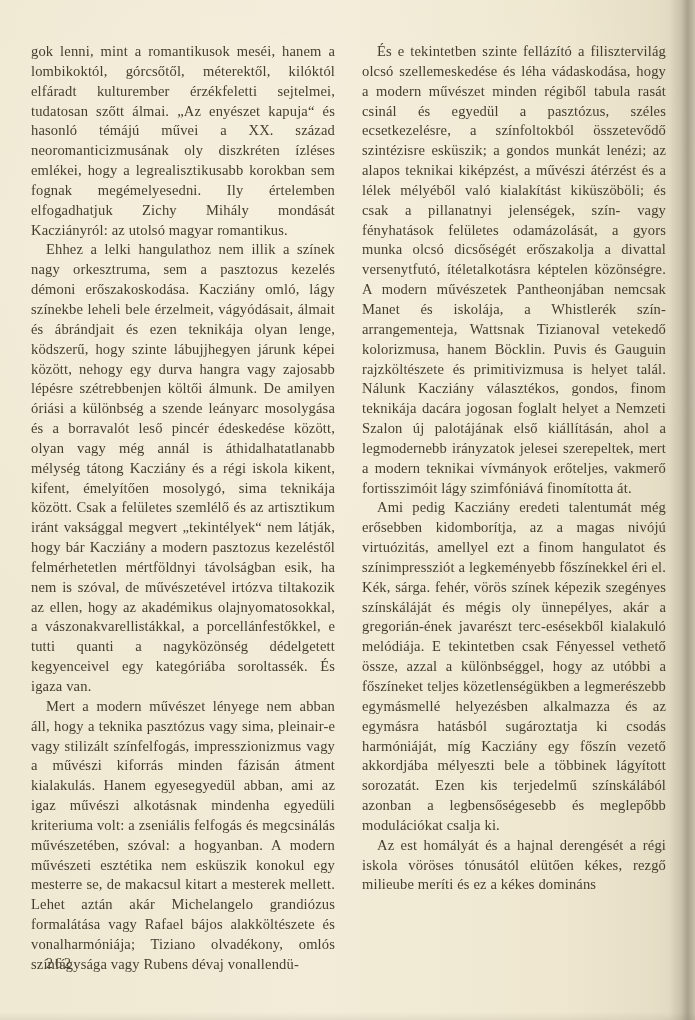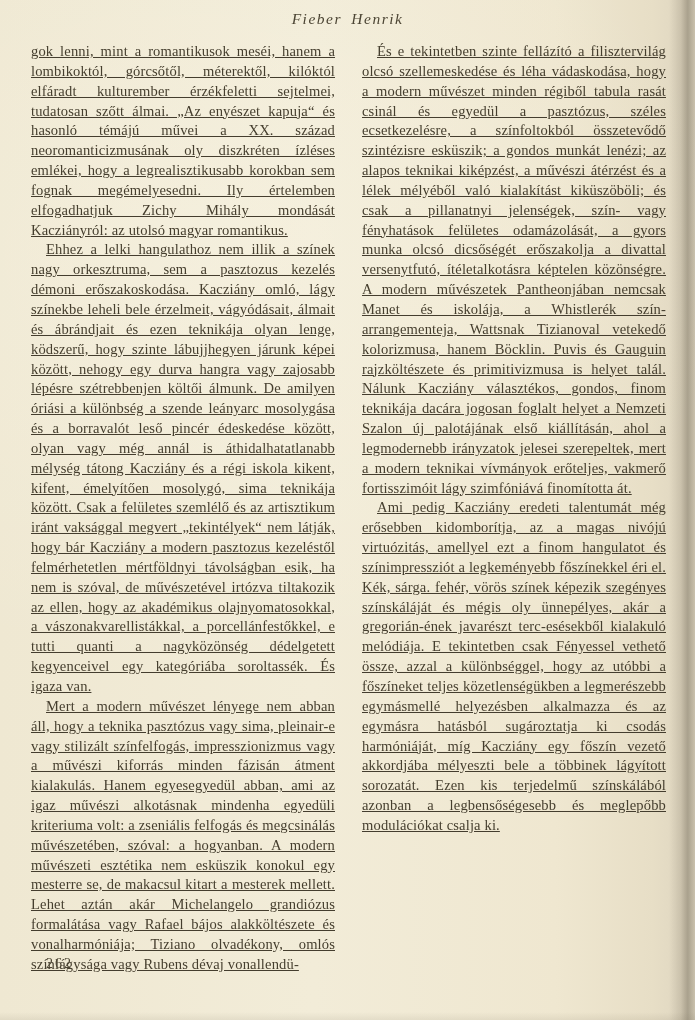--- a/index.html
+++ b/index.html
@@ -51,21 +51,20 @@
     word-spacing: 4px;
     color: #4c4534;
   }
   .columns {
     position: absolute;
     top: 42px;
     left: 31px;
     width: 636px;
     display: flex;
     gap: 27px;
-    text-decoration: underline;
   }
   .column {
     width: 304px;
     text-align: justify;
     font-size: 14.55px;
     line-height: 19.85px;
     letter-spacing: 0.01em;
     color: #453e2e;
   }
   .column p {
@@ -82,35 +81,33 @@
     font-size: 14px;
     letter-spacing: 2px;
     color: #4c4534;
   }
 </style>
 </head>
 <body>
 
 <div class="page">
 
-  <div class="running-header">
-    <span>Fieber Henrik</span>
-  </div>
 
   <div class="columns">
 
     <div class="column">
       <p>gok lenni, mint a romantikusok meséi, hanem a lombikoktól, górcsőtől, méterektől, kilóktól elfáradt kulturember érzékfeletti sejtelmei, tudatosan szőtt álmai. „Az enyészet kapuja“ és hasonló témájú művei a XX. század neoromanticizmusának oly diszkréten ízléses emlékei, hogy a legrealisztikusabb korokban sem fognak megémelyesedni. Ily értelemben elfogadhatjuk Zichy Mihály mondását Kacziányról: az utolsó magyar romantikus.</p>
       <p class="indent">Ehhez a lelki hangulathoz nem illik a színek nagy orkesztruma, sem a pasztozus kezelés démoni erőszakoskodása. Kacziány omló, lágy színekbe leheli bele érzelmeit, vágyódásait, álmait és ábrándjait és ezen teknikája olyan lenge, ködszerű, hogy szinte lábujjhegyen járunk képei között, nehogy egy durva hangra vagy zajosabb lépésre szétrebbenjen költői álmunk. De amilyen óriási a különbség a szende leányarc mosolygása és a borravalót leső pincér édeskedése között, olyan vagy még annál is áthidalhatatlanabb mélység tátong Kacziány és a régi iskola kikent, kifent, émelyítően mosolygó, sima teknikája között. Csak a felületes szemlélő és az artisztikum iránt vaksággal megvert „tekintélyek“ nem látják, hogy bár Kacziány a modern pasztozus kezeléstől felmérhetetlen mértföldnyi távolságban esik, ha nem is szóval, de művészetével irtózva tiltakozik az ellen, hogy az akadémikus olajnyomatosokkal, a vászonakvarellistákkal, a porcellánfestőkkel, e tutti quanti a nagyközönség dédelgetett kegyenceivel egy kategóriába soroltassék. És igaza van.</p>
       <p class="indent">Mert a modern művészet lényege nem abban áll, hogy a teknika pasztózus vagy sima, pleinair-e vagy stilizált színfelfogás, impresszionizmus vagy a művészi kiforrás minden fázisán átment kialakulás. Hanem egyesegyedül abban, ami az igaz művészi alkotásnak mindenha egyedüli kriteriuma volt: a zseniális felfogás és megcsinálás művészetében, szóval: a hogyanban. A modern művészeti esztétika nem esküszik konokul egy mesterre se, de makacsul kitart a mesterek mellett. Lehet aztán akár Michelangelo grandiózus formalátása vagy Rafael bájos alakköltészete és vonalharmóniája; Tiziano olvadékony, omlós színlágysága vagy Rubens dévaj vonallendü-</p>
     </div>
 
     <div class="column">
       <p class="indent">És e tekintetben szinte fellázító a filisztervilág olcsó szellemeskedése és léha vádaskodása, hogy a modern művészet minden régiből tabula rasát csinál és egyedül a pasztózus, széles ecsetkezelésre, a színfoltokból összetevődő szintézisre esküszik; a gondos munkát lenézi; az alapos teknikai kiképzést, a művészi átérzést és a lélek mélyéből való kialakítást kiküszöböli; és csak a pillanatnyi jelenségek, szín- vagy fényhatások felületes odamázolását, a gyors munka olcsó dicsőségét erőszakolja a divattal versenytfutó, ítéletalkotásra képtelen közönségre. A modern művészetek Pantheonjában nemcsak Manet és iskolája, a Whistlerék szín-arrangementeja, Wattsnak Tizianoval vetekedő kolorizmusa, hanem Böcklin. Puvis és Gauguin rajzköltészete és primitivizmusa is helyet talál. Nálunk Kacziány választékos, gondos, finom teknikája dacára jogosan foglalt helyet a Nemzeti Szalon új palotájának első kiállításán, ahol a legmodernebb irányzatok jelesei szerepeltek, mert a modern teknikai vívmányok erőteljes, vakmerő fortisszimóit lágy szimfóniává finomította át.</p>
       <p class="indent">Ami pedig Kacziány eredeti talentumát még erősebben kidomborítja, az a magas nivójú virtuózitás, amellyel ezt a finom hangulatot és színimpressziót a legkeményebb főszínekkel éri el. Kék, sárga. fehér, vörös színek képezik szegényes színskáláját és mégis oly ünnepélyes, akár a gregorián-ének javarészt terc-esésekből kialakuló melódiája. E tekintetben csak Fényessel vethető össze, azzal a különbséggel, hogy az utóbbi a főszíneket teljes közetlenségükben a legmerészebb egymásmellé helyezésben alkalmazza és az egymásra hatásból sugároztatja ki csodás harmóniáját, míg Kacziány egy főszín vezető akkordjába mélyeszti bele a többinek lágyított sorozatát. Ezen kis terjedelmű színskálából azonban a legbensőségesebb és meglepőbb modulációkat csalja ki.</p>
+      <p class="indent">Az est homályát és a hajnal derengését a régi iskola vöröses tónusától elütően kékes, rezgő milieube meríti és ez a kékes domináns</p>
     </div>
 
   </div>
 
   <div class="page-footer">
     <span>262</span>
   </div>
 
   <div class="edge-shadow"></div>
   <div class="edge-shadow-bottom"></div>

